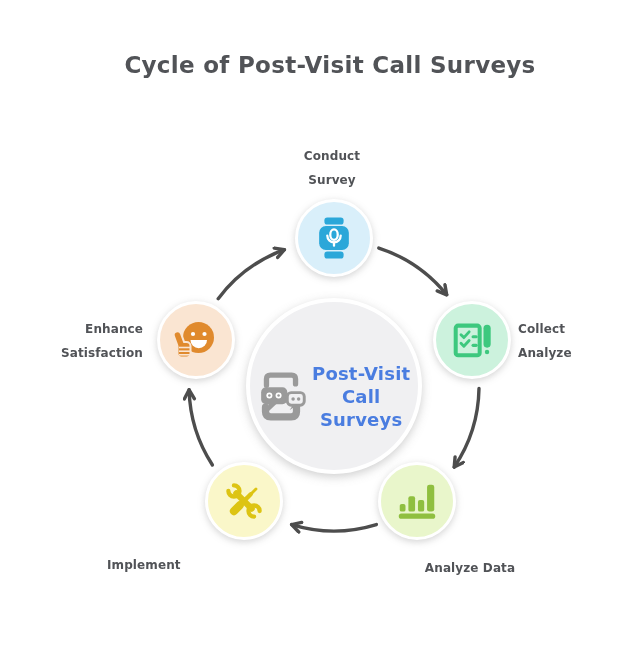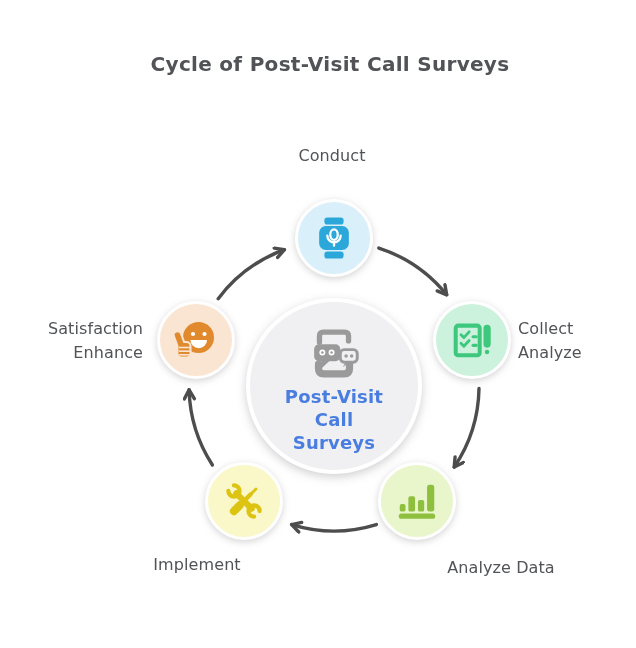--- a/index.html
+++ b/index.html
@@ -3,21 +3,21 @@
 <meta charset="utf-8">
 <style>
   html, body { margin: 0; padding: 0; }
   body { background: #fff; font-family: "DejaVu Sans", "Liberation Sans", sans-serif; }
   .canvas {
     position: relative; width: 636px; height: 648px;
     background: var(--page-bg, #ffffff); overflow: hidden;
   }
   .title {
     position: absolute; left: 30px; top: 52px; width: 600px; margin: 0;
-    text-align: center; font-size: 20px; font-weight: bold; letter-spacing: 0.3px;
+    text-align: center; font-size: 23px; font-weight: bold; letter-spacing: 0.3px;
     color: var(--title-color, #515357);
   }
   .arrows { position: absolute; left: 0; top: 0; }
   
   .node-circle {
     position: absolute; box-sizing: border-box;
     width: 78px; height: 78px; border-radius: 50%;
     border: 3px solid #fff;
     background: var(--circle-color, #eee);
     box-shadow: 0 2px 7px rgba(130,130,130,0.35);
@@ -28,37 +28,37 @@
   .pos-bottom-right { left: 378px; top: 462px; }
   .pos-bottom-left  { left: 205px; top: 462px; }
   .pos-left         { left: 157px; top: 301px; }
   
   .center-node {
     position: absolute; box-sizing: border-box;
     left: 246px; top: 298px; width: 176px; height: 176px; border-radius: 50%;
     border: 4px solid #fff;
     background: var(--center-bg, #f0f0f2);
     box-shadow: 0 3px 10px rgba(120,120,120,0.35);
-    display: flex; flex-direction: column; align-items: center;
+    display: flex; flex-direction: row; align-items: center;
     padding-top: 20px;
   }
   .center-label {
     margin-top: 1px; text-align: center;
     font-size: 18px; font-weight: bold; line-height: 23px;
     color: var(--center-text-color, #4a7de0); letter-spacing: 0.2px;
   }
   
   .node-label {
-    position: absolute; font-size: 16px; font-weight: normal; line-height: 24px;
+    position: absolute; font-size: 12px; font-weight: bold; line-height: 24px;
     color: var(--label-color, #515357); letter-spacing: 0.1px;
   }
   .label-top          { left: 232px; top: 144px; width: 200px; text-align: center; }
   .label-right        { left: 518px; top: 317px; width: 118px; text-align: left; }
-  .label-bottom-right { left: 411px; top: 556px; width: 180px; text-align: center; }
-  .label-bottom-left  { left: 107px; top: 553px; width: 180px; text-align: center; }
+  .label-bottom-right { left: 380px; top: 556px; width: 180px; text-align: center; }
+  .label-bottom-left  { left: 107px; top: 553px; width: 180px; }
   .label-left         { left: 13px;  top: 317px; width: 130px; text-align: right; }
 </style>
 </head>
 <body>
 
 <div class="canvas">
 
   <h1 class="title">Cycle of Post-Visit Call Surveys</h1>
 
   <svg class="arrows" width="636" height="648" viewBox="0 0 636 648">
@@ -152,29 +152,30 @@
       <rect x="5.5" y="26" width="13" height="15.5" rx="4" fill="var(--icon-color, #e08a2d)" stroke="var(--circle-color, #fae5d2)" stroke-width="2"></rect>
       <line x1="8.8" y1="28" x2="5.5" y2="19" stroke="var(--icon-color, #e08a2d)" stroke-width="5.5" stroke-linecap="round"></line>
       <line x1="7" y1="31.5" x2="18.5" y2="31.5" stroke="var(--circle-color, #fae5d2)" stroke-width="1.6"></line>
       <line x1="7" y1="35.2" x2="18.5" y2="35.2" stroke="var(--circle-color, #fae5d2)" stroke-width="1.6"></line>
       <line x1="7" y1="38.8" x2="18.5" y2="38.8" stroke="var(--circle-color, #fae5d2)" stroke-width="1.6"></line>
     </svg>
   </div>
 
   <div class="node-label label-top">
     <div>Conduct</div>
+    <div>Survey</div>
   </div>
   <div class="node-label label-right">
     <div>Collect</div>
     <div>Analyze</div>
   </div>
   <div class="node-label label-bottom-right">
     <div>Analyze Data</div>
   </div>
   <div class="node-label label-bottom-left">
     <div>Implement</div>
   </div>
   <div class="node-label label-left">
+    <div>Enhance</div>
     <div>Satisfaction</div>
-    <div>Enhance</div>
   </div>
 
 </div>
 
 </body></html>

